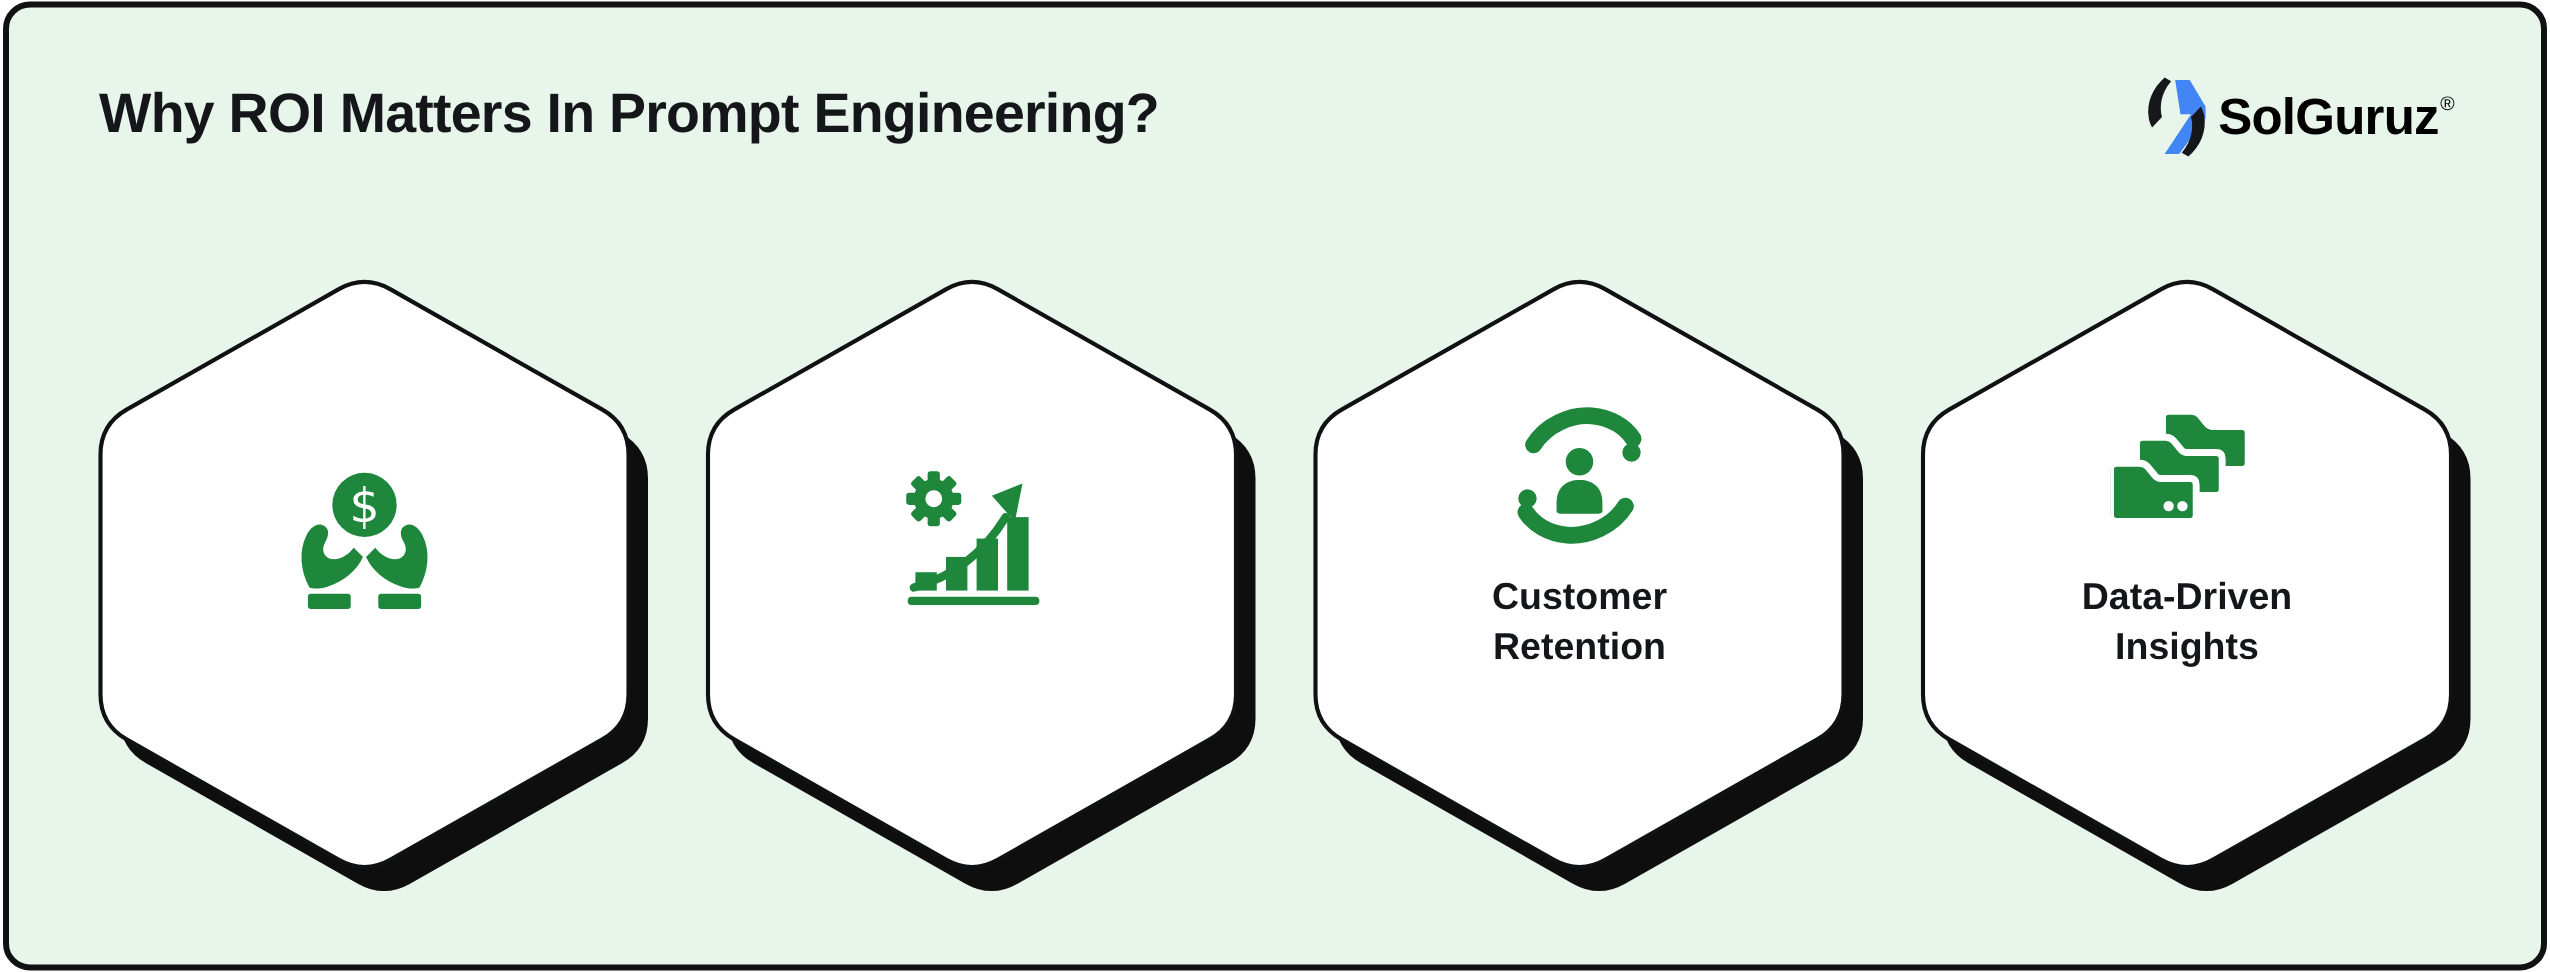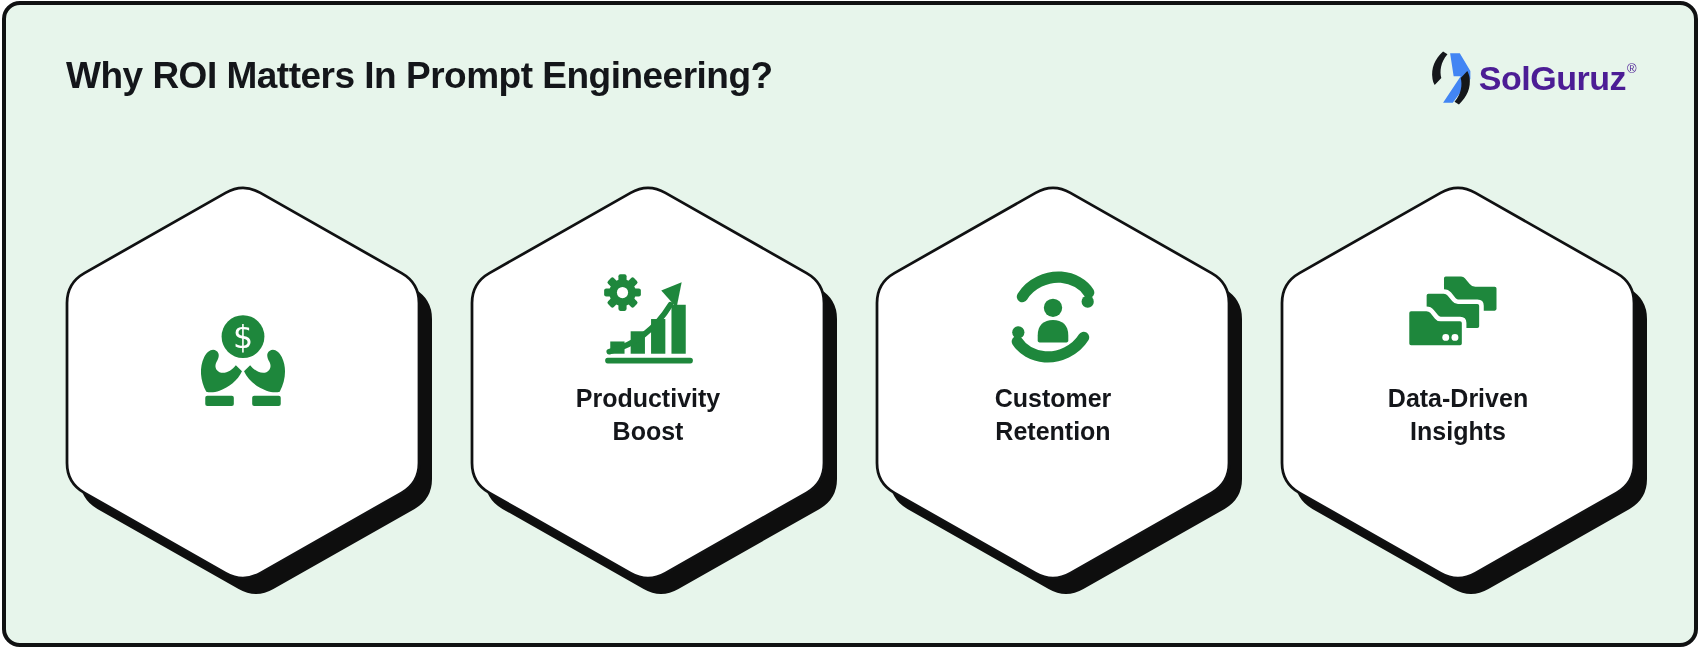--- a/index.html
+++ b/index.html
@@ -29,21 +29,21 @@
     font-size:37px;font-weight:800;letter-spacing:-0.5px;
     color:var(--text-black);
   }
   .brand{
     position:absolute;right:58px;top:44px;
     display:flex;align-items:center;gap:6px;
   }
   .brand-mark{width:44px;height:58px;}
   .brand-name{
     font-size:34px;font-weight:700;letter-spacing:-0.5px;
-    color:#4c1d95;display:flex;align-items:flex-start;
+    color:#000000;display:flex;align-items:flex-start;
   }
   .reg{font-size:13px;font-weight:400;margin-top:2px;margin-left:1px;}
   .hex-row{
     position:absolute;left:59px;top:175px;
     display:flex;gap:35px;
   }
   .hex-card{position:relative;width:370px;height:422px;}
   .hex-svg{position:absolute;left:0;top:0;width:370px;height:422px;}
   .hex-shadow{fill:var(--shadow-black);}
   .hex-main{fill:var(--card-fill);stroke:var(--outline-black);stroke-width:2.75;}
@@ -129,21 +129,20 @@
               <rect x="-4" y="-18" width="8" height="36" rx="2" transform="rotate(45)"></rect>
               <rect x="-4" y="-18" width="8" height="36" rx="2" transform="rotate(90)"></rect>
               <rect x="-4" y="-18" width="8" height="36" rx="2" transform="rotate(135)"></rect>
               <circle r="13"></circle>
               <circle r="5.5" fill="#FFFFFF"></circle>
             </g>
             <path d="M83,16 L63,24 L78,41 Z"></path>
           </g>
           <path class="ic-stroke" d="M12,84 C34,78 56,64 72,38" stroke-width="5.5" stroke-linecap="round"></path>
         </svg>
-        <div class="hex-label">Productivity Boost</div>
       </div>
     </div>
 
     <div class="hex-card">
       <svg class="hex-svg" viewBox="0 0 370 422">
         <use href="#hexpath" class="hex-shadow" transform="translate(13,16)"></use>
         <use href="#hexpath" class="hex-main"></use>
       </svg>
       <div class="hex-content">
         <svg class="hex-icon" viewBox="0 0 100 100">

